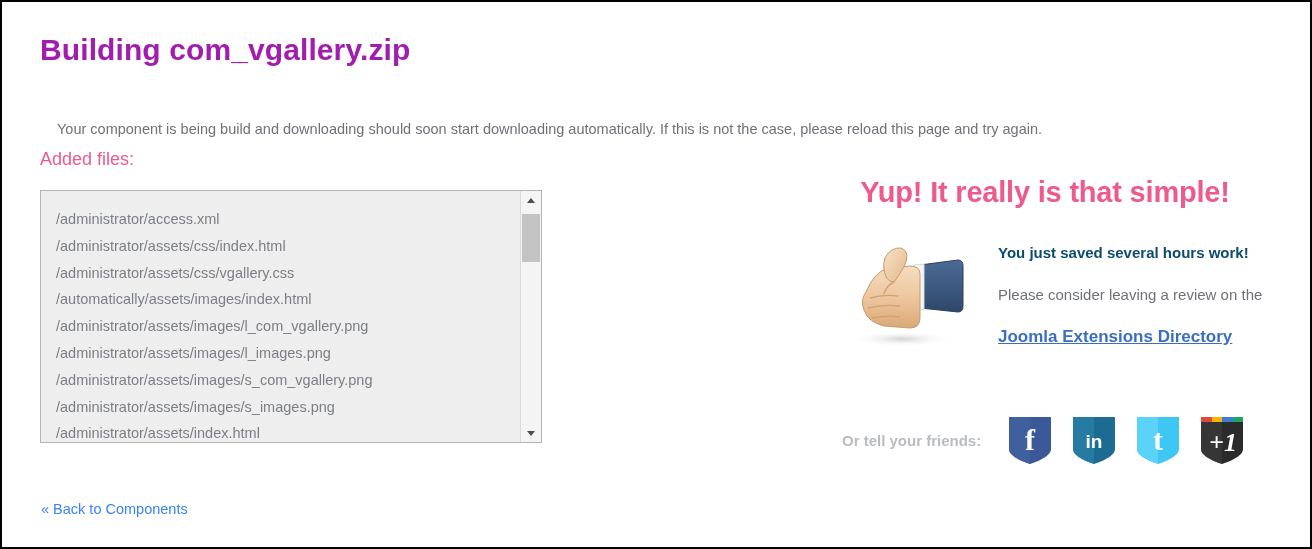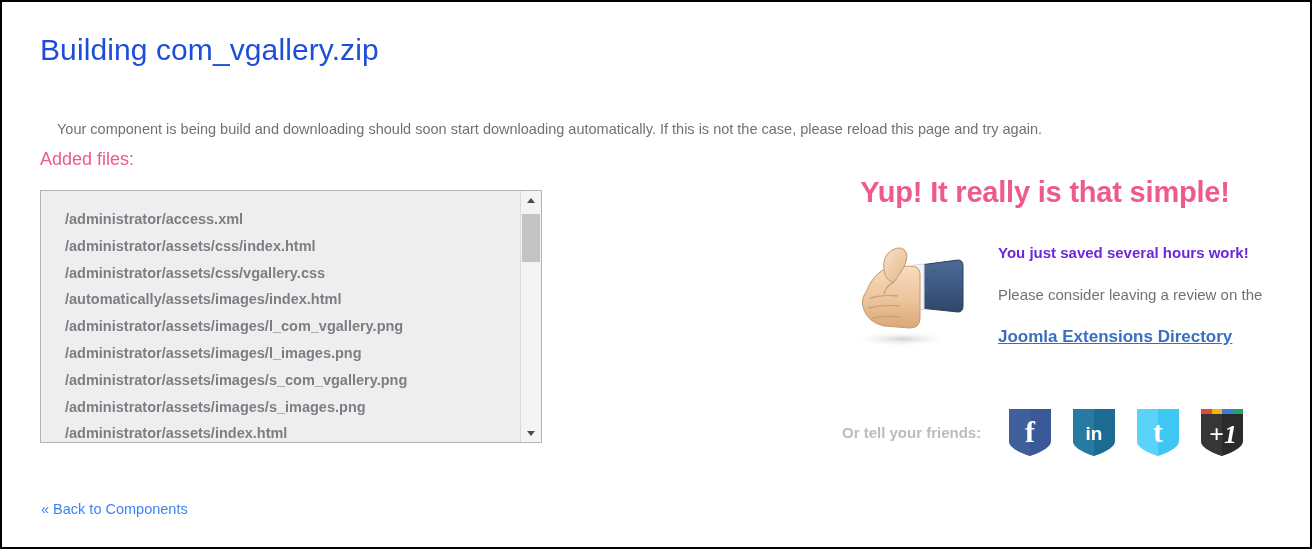--- a/index.html
+++ b/index.html
@@ -29,23 +29,23 @@
     bottom: 0;
   }
 
   
   .page-title {
     position: absolute;
     left: 0;
     top: 29px;
     margin: 0;
     font-size: 30px;
-    font-weight: normal;
+    font-weight: bold;
     line-height: 38px;
-    color: #1d4ed8;
+    color: #a21caf;
     letter-spacing: 0.1px;
     white-space: nowrap;
   }
   .intro {
     position: absolute;
     left: 1px;
     top: 101px;
     margin: 16px;
     font-size: 14.5px;
     line-height: 20px;
@@ -76,23 +76,22 @@
     border: 1px solid #b4b4b4;
     overflow: hidden;
   }
   .filelist-scrollarea {
     position: absolute;
     left: 0;
     top: 0;
     right: 21px;
     bottom: 0;
     overflow: hidden;
-    padding: 15px 0 0 24px;
+    padding: 15px 0 0 15px;
     box-sizing: border-box;
-    font-weight: bold;
   }
   .file-row {
     font-size: 14.5px;
     line-height: 26.8px;
     color: #7b7f85;
     white-space: nowrap;
   }
 
   
   .scrollbar {
@@ -187,21 +186,21 @@
     position: absolute;
     left: 188px;
     top: 2px;
     width: 290px;
   }
   .promo-line1 {
     margin: 0;
     font-size: 15px;
     font-weight: bold;
     line-height: 22px;
-    color: #6d28d9;
+    color: #0c4a6e;
     white-space: nowrap;
   }
   .promo-line2 {
     margin: 20px 0 0 0;
     font-size: 15px;
     line-height: 22px;
     color: #6e7277;
     white-space: nowrap;
   }
   .jed-link {
@@ -211,21 +210,21 @@
     font-weight: bold;
     line-height: 22px;
     color: #3a6ec2;
     text-decoration: underline;
     white-space: nowrap;
   }
 
   .share-row {
     position: absolute;
     left: 32px;
-    top: 235px;
+    top: 243px;
     width: 440px;
     display: flex;
     align-items: center;
   }
   .share-label {
     font-size: 15px;
     font-weight: bold;
     color: #b9bcc0;
     white-space: nowrap;
   }

